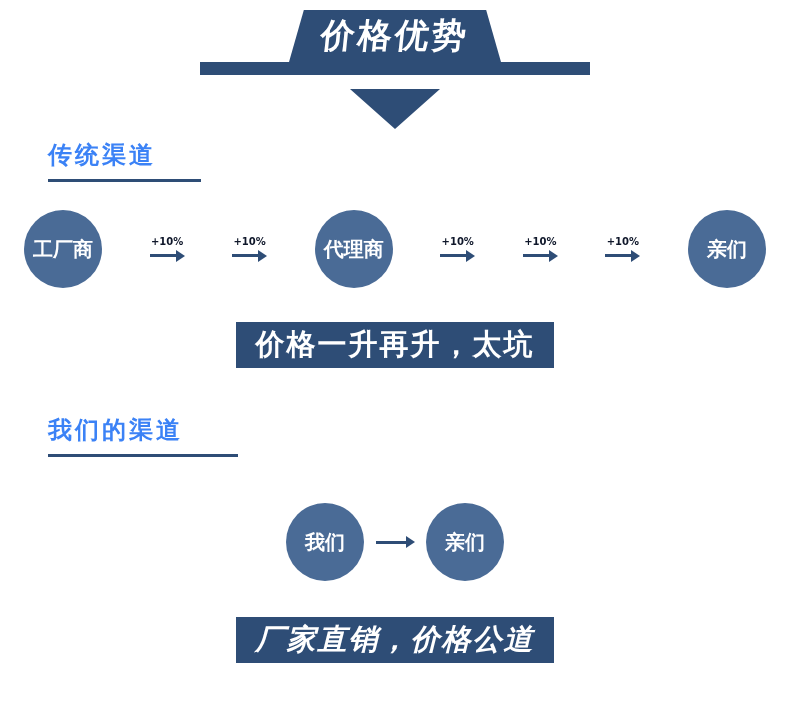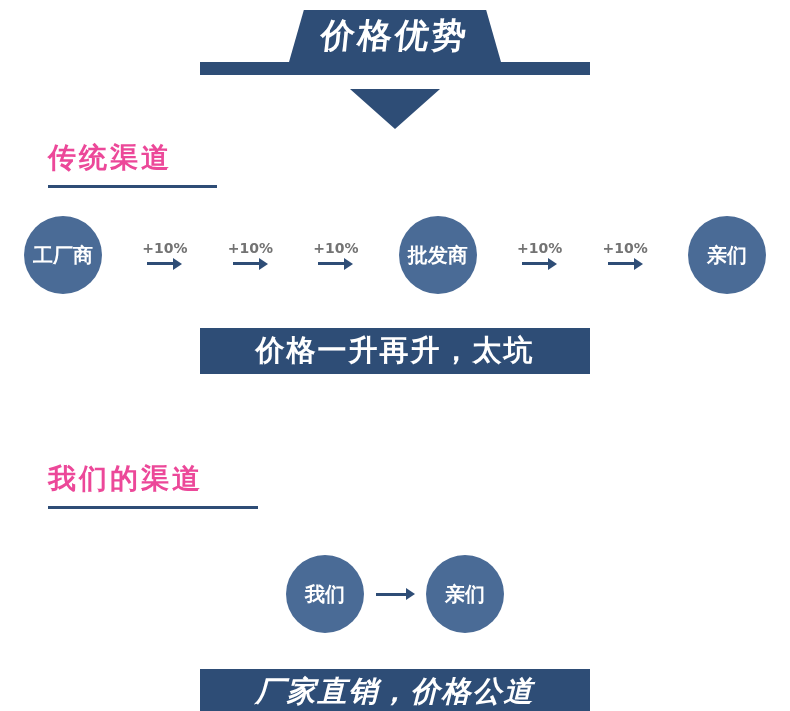--- a/index.html
+++ b/index.html
@@ -43,29 +43,29 @@
     border-left: 45px solid transparent;
     border-right: 45px solid transparent;
     border-top: 40px solid #2e4d76;
   }
 
   
   .section-heading { margin: 10px 0 0 48px; }
   .section-heading.ours { margin-top: 46px; }
   .heading-text {
     display: inline-block;
-    color: #ec4899;
-    font-size: 28px;
+    color: #3b82f6;
+    font-size: 24px;
     font-weight: bold;
     letter-spacing: 3px;
     padding: 0 45px 8px 0;
     border-bottom: 3px solid #2e4d76;
     white-space: nowrap;
   }
-  .section-heading.ours .heading-text { padding-right: 55px; margin-top: 40px; }
+  .section-heading.ours .heading-text { padding-right: 55px; }
 
   
   .flow-row { display: flex; align-items: center; }
   .flow-row.traditional {
     justify-content: space-between;
     padding: 0 24px;
     margin-top: 28px;
   }
   .flow-row.ours { justify-content: center; margin-top: 46px; }
   .node {
@@ -81,42 +81,42 @@
     font-size: 20px;
     font-weight: bold;
     white-space: nowrap;
   }
   .link {
     display: flex;
     flex-direction: column;
     align-items: center;
   }
   .pct {
-    color: #737373;
-    font-size: 14px;
+    color: #0f172a;
+    font-size: 10px;
     font-weight: bold;
     line-height: 1;
     margin-bottom: 3px;
     white-space: nowrap;
   }
   .arrow { display: flex; align-items: center; }
   .shaft { width: 26px; height: 3px; background: #2e4d76; display: block; }
   .head {
     display: block;
     width: 0; height: 0;
     border-top: 6px solid transparent;
     border-bottom: 6px solid transparent;
     border-left: 9px solid #2e4d76;
   }
   .flow-row.ours .link { flex-direction: row; width: 62px; justify-content: center; }
   .flow-row.ours .shaft { width: 30px; }
 
   
   .banner {
-    width: 390px;
+    width: 318px;
     height: 46px;
     margin: 34px auto 0;
     background: #2e4d76;
     color: #ffffff;
     display: flex;
     align-items: center;
     justify-content: center;
     font-size: 29px;
     font-weight: bold;
     letter-spacing: 2px;
@@ -152,29 +152,29 @@
         <span class="head"></span>
       </span>
     </div>
     <div class="link">
       <span class="pct">+10%</span>
       <span class="arrow">
         <span class="shaft"></span>
         <span class="head"></span>
       </span>
     </div>
-    <div class="link">
-      <span class="pct">+10%</span>
-      <span class="arrow">
-        <span class="shaft"></span>
-        <span class="head"></span>
-      </span>
-    </div>
-    <div class="node">
-      <span>批发商</span>
+    <div class="node">
+      <span>代理商</span>
+    </div>
+    <div class="link">
+      <span class="pct">+10%</span>
+      <span class="arrow">
+        <span class="shaft"></span>
+        <span class="head"></span>
+      </span>
     </div>
     <div class="link">
       <span class="pct">+10%</span>
       <span class="arrow">
         <span class="shaft"></span>
         <span class="head"></span>
       </span>
     </div>
     <div class="link">
       <span class="pct">+10%</span>

